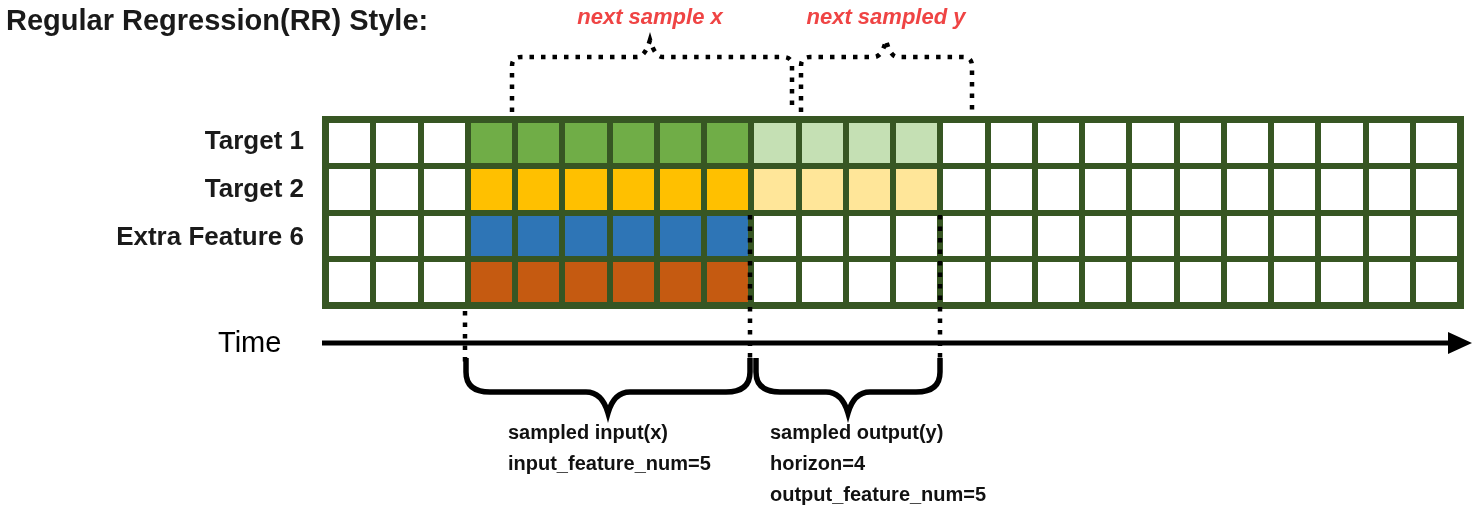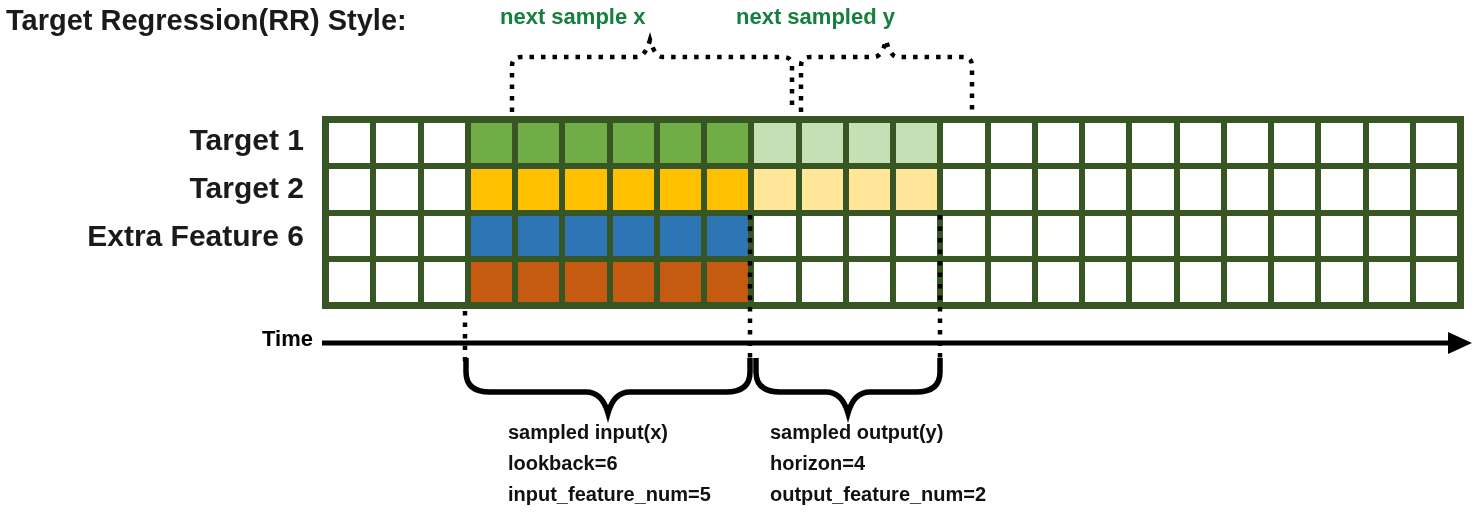--- a/index.html
+++ b/index.html
@@ -21,51 +21,51 @@
     background:#375623;
     display:grid;
     grid-template-columns:repeat(24,1fr);
     grid-template-rows:repeat(4,1fr);
     gap:6px;padding:7px;box-sizing:border-box;
   }
   .cell{background:#ffffff;}
   .row-label{
     left:0;width:312px;height:48px;
     display:flex;align-items:center;justify-content:flex-end;
-    font-size:30px;font-weight:bold;color:#1a1a1a;
+    font-size:26px;font-weight:bold;color:#1a1a1a;
     padding-right:8px;box-sizing:border-box;
     white-space:nowrap;
   }
   #time-label{
     left:218px;top:326px;
-    font-size:22px;font-weight:bold;color:#000;margin-left:44px;
+    font-size:29px;font-weight:normal;color:#000;
   }
   .next-label{
     top:4px;width:300px;
-    text-align:left;
-    font-size:22px;font-weight:bold;color:#15803d;
+    text-align:center;
+    font-size:22px;font-style:italic;font-weight:bold;color:#ef4444;
     white-space:nowrap;
   }
   #next-x-label{left:500px;}
   #next-y-label{left:736px;}
   .caption{
     top:417px;
     font-size:20px;font-weight:bold;color:#111;
     line-height:31px;white-space:nowrap;
   }
   #input-caption{left:508px;}
   #output-caption{left:770px;}
   #overlay{left:0;top:0;pointer-events:none;}
 </style>
 </head>
 <body>
 
 <div id="canvas">
 
-  <div id="title" class="abs">Target Regression(RR) Style:</div>
+  <div id="title" class="abs">Regular Regression(RR) Style:</div>
 
   <div id="next-x-label" class="abs next-label">next sample x</div>
   <div id="next-y-label" class="abs next-label">next sampled y</div>
 
   <div class="abs row-label" style="top:116px;">Target 1</div>
   <div class="abs row-label" style="top:164px;">Target 2</div>
   <div class="abs row-label" style="top:212px;">Extra Feature 6</div>
 
   <div id="grid" class="abs" style="background: rgb(55, 86, 35);">
       <div class="cell" style="background: rgb(255, 255, 255);"></div>
@@ -181,22 +181,21 @@
 
     <path d="M801,112 L801,66 Q801,57 810,57 L874,57 Q882,57 886,40 Q890,57 898,57 L963,57 Q972,57 972,66 L972,112" fill="none" stroke="#000" stroke-width="4.5" stroke-dasharray="4.5 7"></path>
 
     <path d="M466,358 L466,372 Q466,392 490,392 L586,392 Q602,392 608,413 Q614,392 630,392 L726,392 Q750,392 750,372 L750,358" fill="none" stroke="#000" stroke-width="5.5"></path>
 
     <path d="M756,358 L756,372 Q756,392 780,392 L826,392 Q842,392 848,413 Q854,392 870,392 L916,392 Q940,392 940,372 L940,358" fill="none" stroke="#000" stroke-width="5.5"></path>
   </svg>
 
   <div id="input-caption" class="abs caption">
     <div>sampled input(x)</div>
-    <div>lookback=6</div>
     <div>input_feature_num=5</div>
   </div>
   <div id="output-caption" class="abs caption">
     <div>sampled output(y)</div>
     <div>horizon=4</div>
-    <div>output_feature_num=2</div>
+    <div>output_feature_num=5</div>
   </div>
 
 </div>
 
 </body></html>

